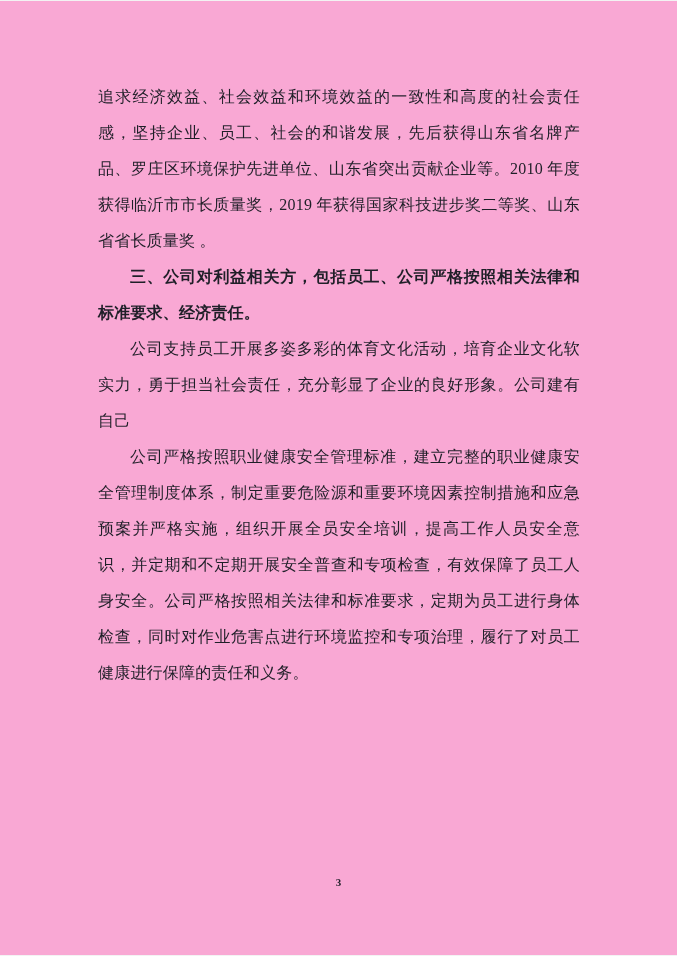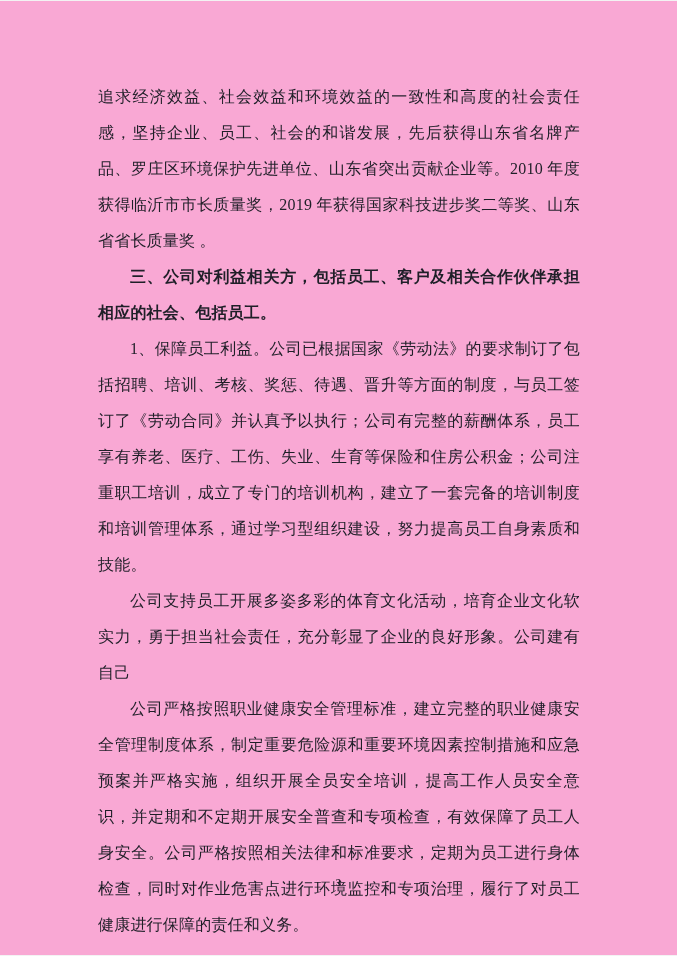--- a/index.html
+++ b/index.html
@@ -50,19 +50,18 @@
     line-height: 14px;
     font-weight: bold;
   }
 </style>
 </head>
 <body>
 
 <div class="page">
   <div class="content" style="color: rgb(31, 31, 40);">
     <p>追求经济效益、社会效益和环境效益的一致性和高度的社会责任感，坚持企业、员工、社会的和谐发展，先后获得山东省名牌产品、罗庄区环境保护先进单位、山东省突出贡献企业等。2010 年度获得临沂市市长质量奖，2019 年获得国家科技进步奖二等奖、山东省省长质量奖 。</p>
-    <p class="para-indent para-bold">三、公司对利益相关方，包括员工、客户及相关合作伙伴承担相应的社会、包括员工。</p>
-    <p class="para-indent">1、保障员工利益。公司已根据国家《劳动法》的要求制订了包括招聘、培训、考核、奖惩、待遇、晋升等方面的制度，与员工签订了《劳动合同》并认真予以执行；公司有完整的薪酬体系，员工享有养老、医疗、工伤、失业、生育等保险和住房公积金；公司注重职工培训，成立了专门的培训机构，建立了一套完备的培训制度和培训管理体系，通过学习型组织建设，努力提高员工自身素质和技能。</p>
+    <p class="para-indent para-bold">三、公司对利益相关方，包括员工、公司严格按照相关法律和标准要求、经济责任。</p>
     <p class="para-indent">公司支持员工开展多姿多彩的体育文化活动，培育企业文化软实力，勇于担当社会责任，充分彰显了企业的良好形象。公司建有自己</p>
     <p class="para-indent">公司严格按照职业健康安全管理标准，建立完整的职业健康安全管理制度体系，制定重要危险源和重要环境因素控制措施和应急预案并严格实施，组织开展全员安全培训，提高工作人员安全意识，并定期和不定期开展安全普查和专项检查，有效保障了员工人身安全。公司严格按照相关法律和标准要求，定期为员工进行身体检查，同时对作业危害点进行环境监控和专项治理，履行了对员工健康进行保障的责任和义务。</p>
   </div>
   <div class="page-number" style="color: rgb(31, 31, 40);">3</div>
 </div>
 
 </body></html>

